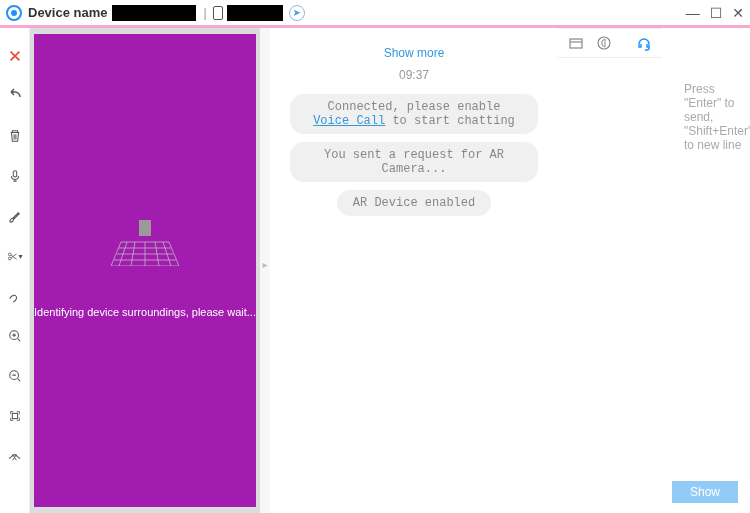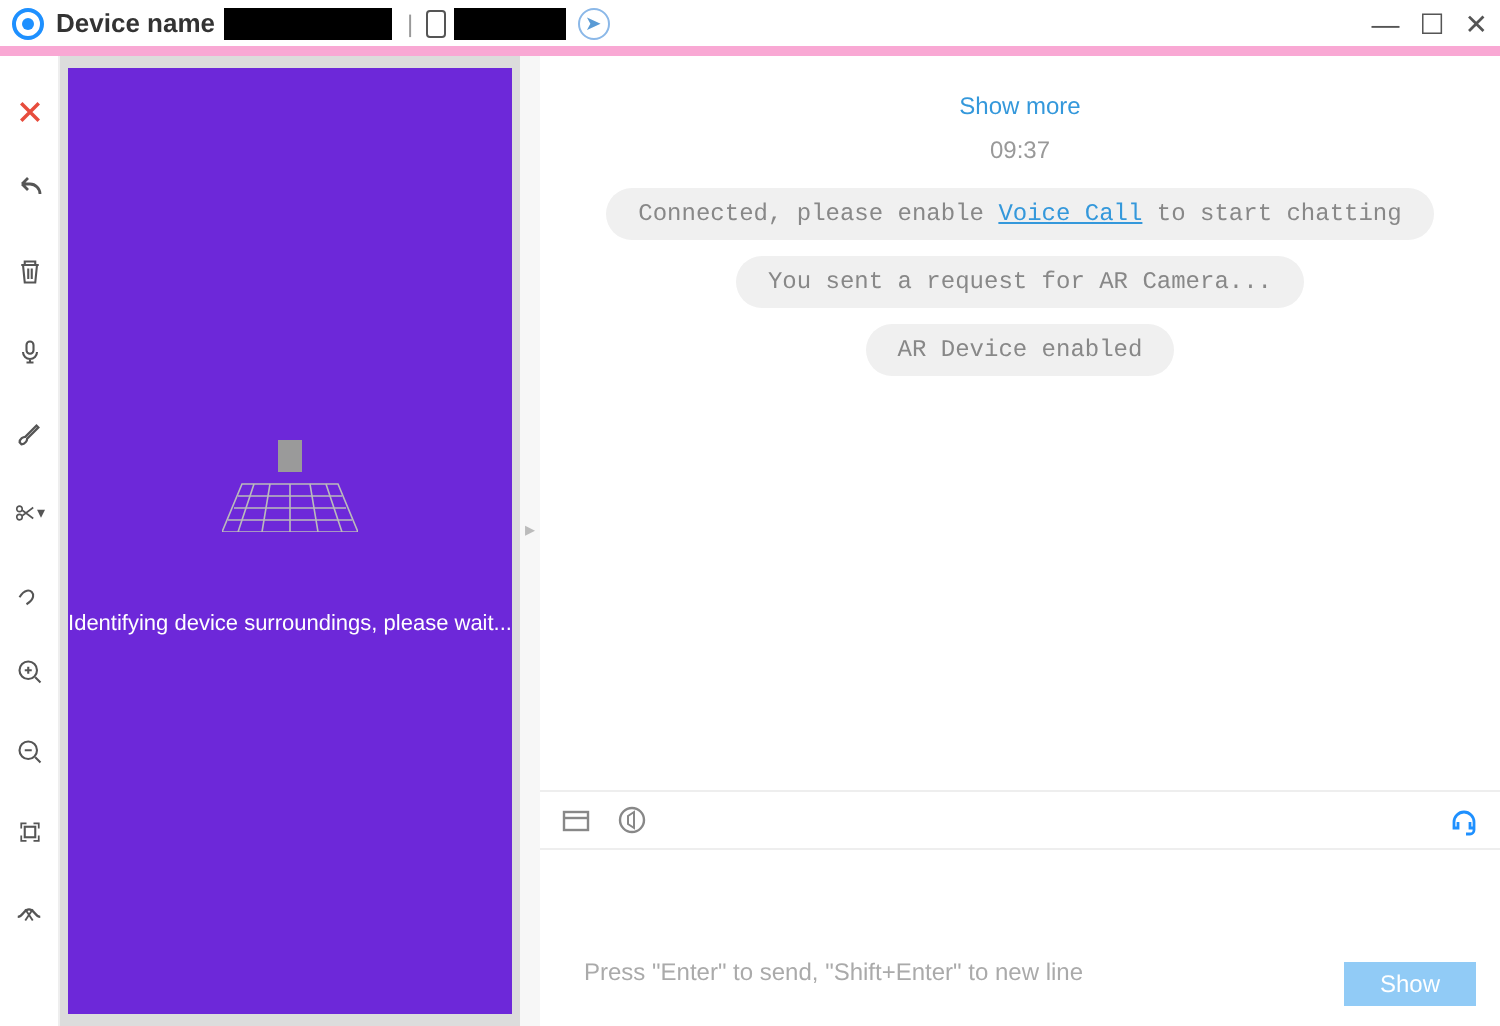--- a/index.html
+++ b/index.html
@@ -1,48 +1,48 @@
 <!DOCTYPE html>
 <html><head>
 <meta charset="utf-8">
 <style>
   * { box-sizing: border-box; margin: 0; padding: 0; }
   body { font-family: Arial, sans-serif; font-size: 12px; color: #333; background: #fff; width: 750px; height: 513px; overflow: hidden; position: relative; }
   
-  .titlebar { height: 28px; display: flex; align-items: center; padding: 0 6px; border-bottom: 5px solid #f9a8d4; }
+  .titlebar { height: 28px; display: flex; align-items: center; padding: 0 6px; border-bottom: 3px solid #f9a8d4; }
   .logo { width: 16px; height: 16px; border: 2px solid #1e90ff; border-radius: 50%; position: relative; margin-right: 6px; }
   .logo::after { content:""; width:6px; height:6px; background:#1e90ff; border-radius:50%; position:absolute; top:3px; left:3px; }
   .titlebar-label { font-weight: bold; font-size: 13px; margin-right: 4px; }
   .blackbox { background: #000; height: 16px; display: inline-block; }
   .bb1 { width: 84px; margin-right: 8px; }
   .titlebar-sep { color:#999; margin-right:6px; }
   .phone-icon { display:inline-block; width:10px; height:14px; border:1px solid #555; border-radius:2px; position:relative; margin-right:4px; }
   .bb2 { width: 56px; margin-right:6px; }
   .arrow-circle { width:16px; height:16px; border:1px solid #8bb8e8; border-radius:50%; display:flex; align-items:center; justify-content:center; color:#5a9bd5; font-size:10px; cursor:pointer; }
   .win-controls { margin-left:auto; display:flex; gap:10px; color:#555; font-size:14px; }
   .win-controls span { cursor:pointer; }
   
   .main { display:flex; height: calc(100% - 28px); }
   
   .tool-col { width: 30px; background:#fff; border-right:1px solid #eee; display:flex; flex-direction:column; align-items:center; padding-top:20px; gap:24px; }
   .tool { width:16px; height:16px; display:flex; align-items:center; justify-content:center; color:#555; cursor:pointer; }
   .tool.red { color:#e74c3c; }
   
   .preview { width: 230px; background:#dcdcdc; position:relative; padding:6px 4px 6px 4px; }
-  .preview-inner { background:#6d28d9; width:100%; height:100%; position:relative;padding-left:38px; }
+  .preview-inner { background:#a21caf; width:100%; height:100%; position:relative;padding-left:38px; }
   .ar-scene { position:absolute; top:200px; left:0; right:0; text-align:center; color:#fff; }
   .grid { width:68px; height:32px; margin:0 auto 40px; position:relative; }
   .grid svg { width:100%; height:100%; }
   .cube { position:absolute; top:-14px; left:28px; width:12px; height:16px; background:#9a9a9a; }
   .ar-text { font-size:11px; color:#fff; }
   
   .divider-col { width:10px; background:#f7f7f7; position:relative; }
   .divider-handle { position:absolute; top:50%; left:1px; width:8px; height:24px; transform:translateY(-50%); color:#bbb; font-size:10px; text-align:center; cursor:pointer; }
   
-  .chat { flex:1; display:flex; flex-direction:column; background:#fff; }
+  .chat { flex:1; display:flex; flex-direction:row; background:#fff; }
   
   .chat-body { flex:1; overflow:auto; padding:18px 20px 8px; text-align:center; }
   .show-more { color:#3498db; font-size:12px; cursor:pointer; }
   .timestamp { color:#999; margin:8px 0; font-size:12px; }
   .bubble { display:inline-block; background:#f0f0f0; color:#888; border-radius:14px; padding:6px 16px; font-size:12px; margin:4px 0;font-family:Liberation Mono, monospace; }
   .bubble a { color:#3498db; text-decoration:underline; }
   .note { color:#999; font-size:12px; margin-top:6px; }
   
   .status-bar { background:#e8f2fb; color:#3a8ac9; text-align:center; font-size:12px; padding:6px 0; }
   .status-bar .dur { }

